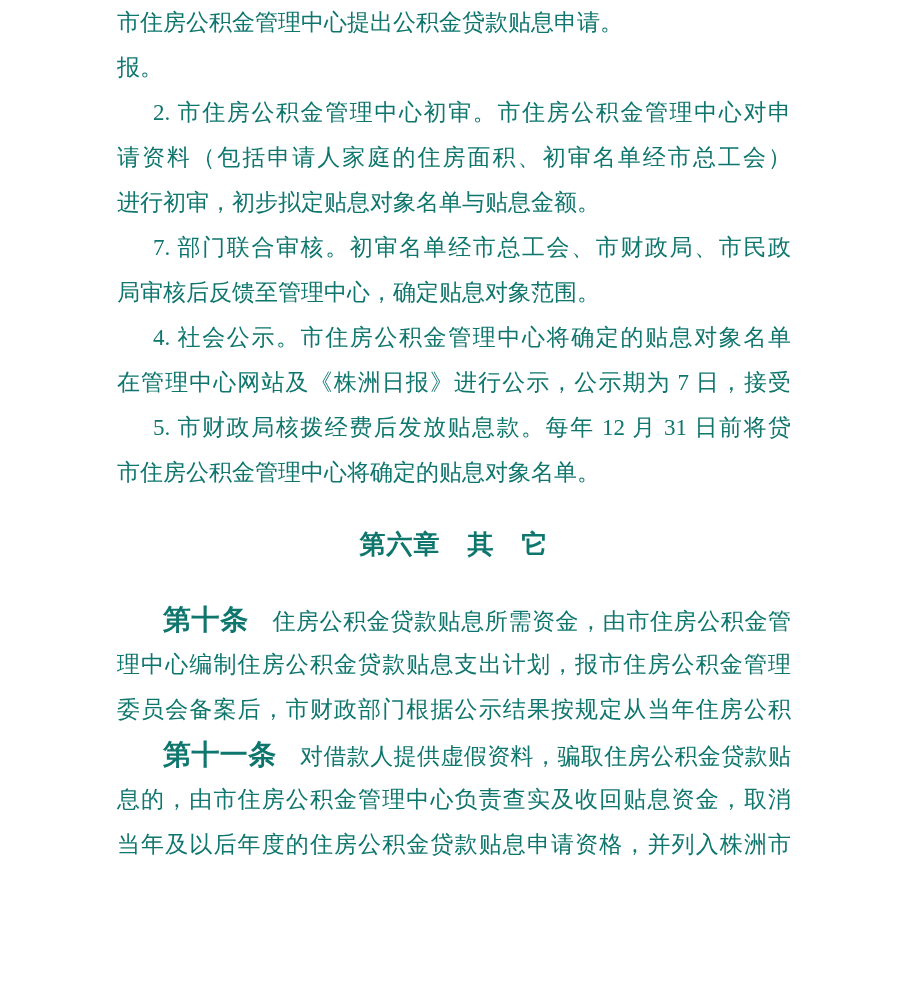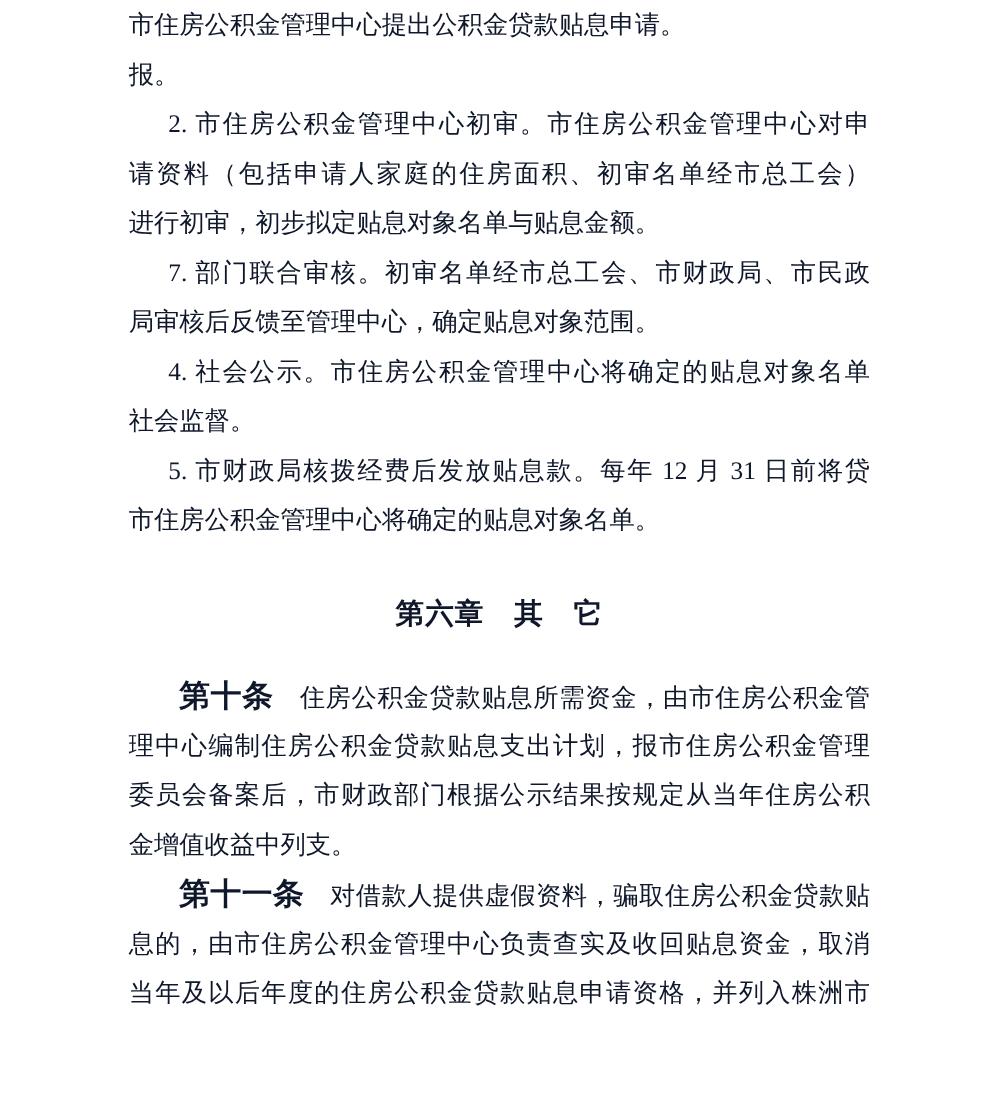--- a/index.html
+++ b/index.html
@@ -10,40 +10,40 @@
     overflow: hidden;
   }
   .page {
     box-sizing: border-box;
     width: 900px;
     height: 1000px;
     padding: 0 109px 0 117px;
     background: #ffffff;
     font-family: "Liberation Serif", "DejaVu Serif", serif;
     font-size: 23px;
-    color: #0f172a;
+    color: #0f766e;
   }
   .line {
     height: 45px;
     line-height: 45px;
     overflow: visible;
   }
   .line.justify {
     text-align: justify;
     text-align-last: justify;
   }
   .line.indent { padding-left: 46px; }
   .line.indent-num { padding-left: 36px; }
   .line.heading {
     text-align: center;
     text-align-last: center;
     font-family: "Liberation Sans", "DejaVu Sans", sans-serif;
     font-weight: 700;
     font-size: 26px;
-    margin-top: 40px;
+    margin-top: 27px;
     margin-bottom: 30px;
     letter-spacing: 1px;
   }
   .lead {
     font-family: "Liberation Sans", "DejaVu Sans", sans-serif;
     font-weight: 700;
     font-size: 28px;
   }
 </style>
 </head>
@@ -52,25 +52,24 @@
 <div class="page">
   <div id="doc">
       <div class="line">市住房公积金管理中心提出公积金贷款贴息申请。</div>
       <div class="line">报。</div>
       <div class="line indent-num justify">2. 市住房公积金管理中心初审。市住房公积金管理中心对申</div>
       <div class="line justify">请资料（包括申请人家庭的住房面积、初审名单经市总工会）</div>
       <div class="line">进行初审，初步拟定贴息对象名单与贴息金额。</div>
       <div class="line indent-num justify">7. 部门联合审核。初审名单经市总工会、市财政局、市民政</div>
       <div class="line">局审核后反馈至管理中心，确定贴息对象范围。</div>
       <div class="line indent-num justify">4. 社会公示。市住房公积金管理中心将确定的贴息对象名单</div>
-      <div class="line">社会监督。</div>
+      <div class="line justify">在管理中心网站及《株洲日报》进行公示，公示期为 7 日，接受</div>
       <div class="line indent-num justify">5. 市财政局核拨经费后发放贴息款。每年 12 月 31 日前将贷</div>
       <div class="line">市住房公积金管理中心将确定的贴息对象名单。</div>
       <div class="line heading">第六章　其　它</div>
       <div class="line indent justify"><span class="lead">第十条</span>　住房公积金贷款贴息所需资金，由市住房公积金管</div>
       <div class="line justify">理中心编制住房公积金贷款贴息支出计划，报市住房公积金管理</div>
       <div class="line justify">委员会备案后，市财政部门根据公示结果按规定从当年住房公积</div>
-      <div class="line">金增值收益中列支。</div>
       <div class="line indent justify"><span class="lead">第十一条</span>　对借款人提供虚假资料，骗取住房公积金贷款贴</div>
       <div class="line justify">息的，由市住房公积金管理中心负责查实及收回贴息资金，取消</div>
       <div class="line justify">当年及以后年度的住房公积金贷款贴息申请资格，并列入株洲市</div>
     </div>
 </div>
 
 </body></html>

